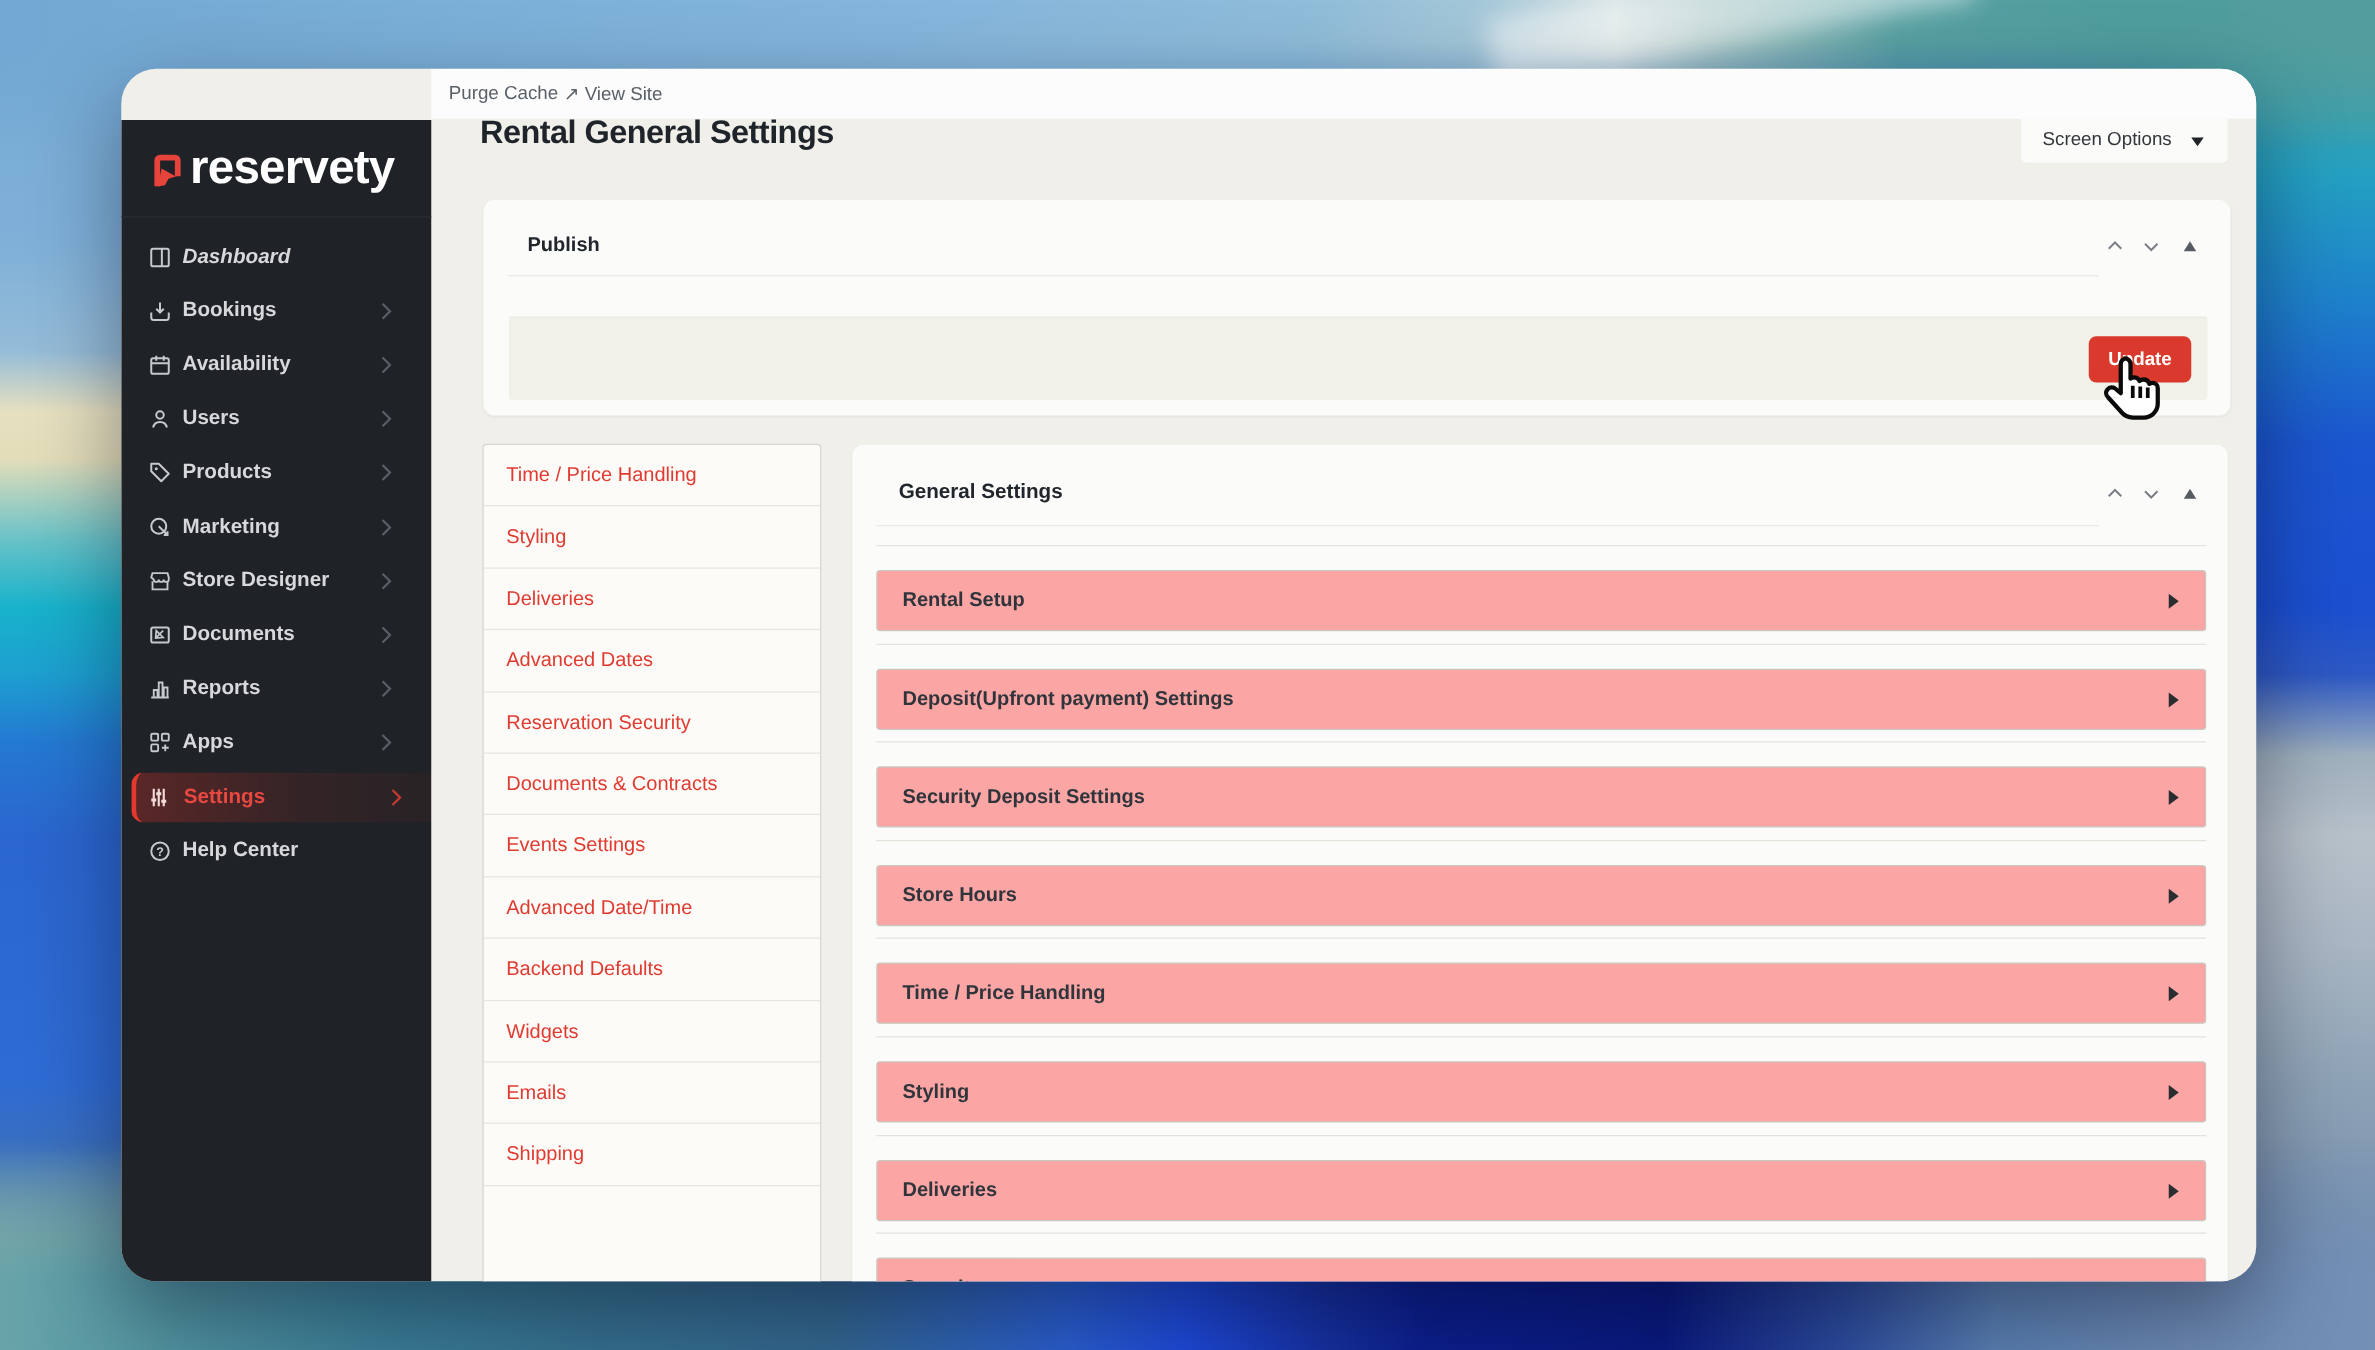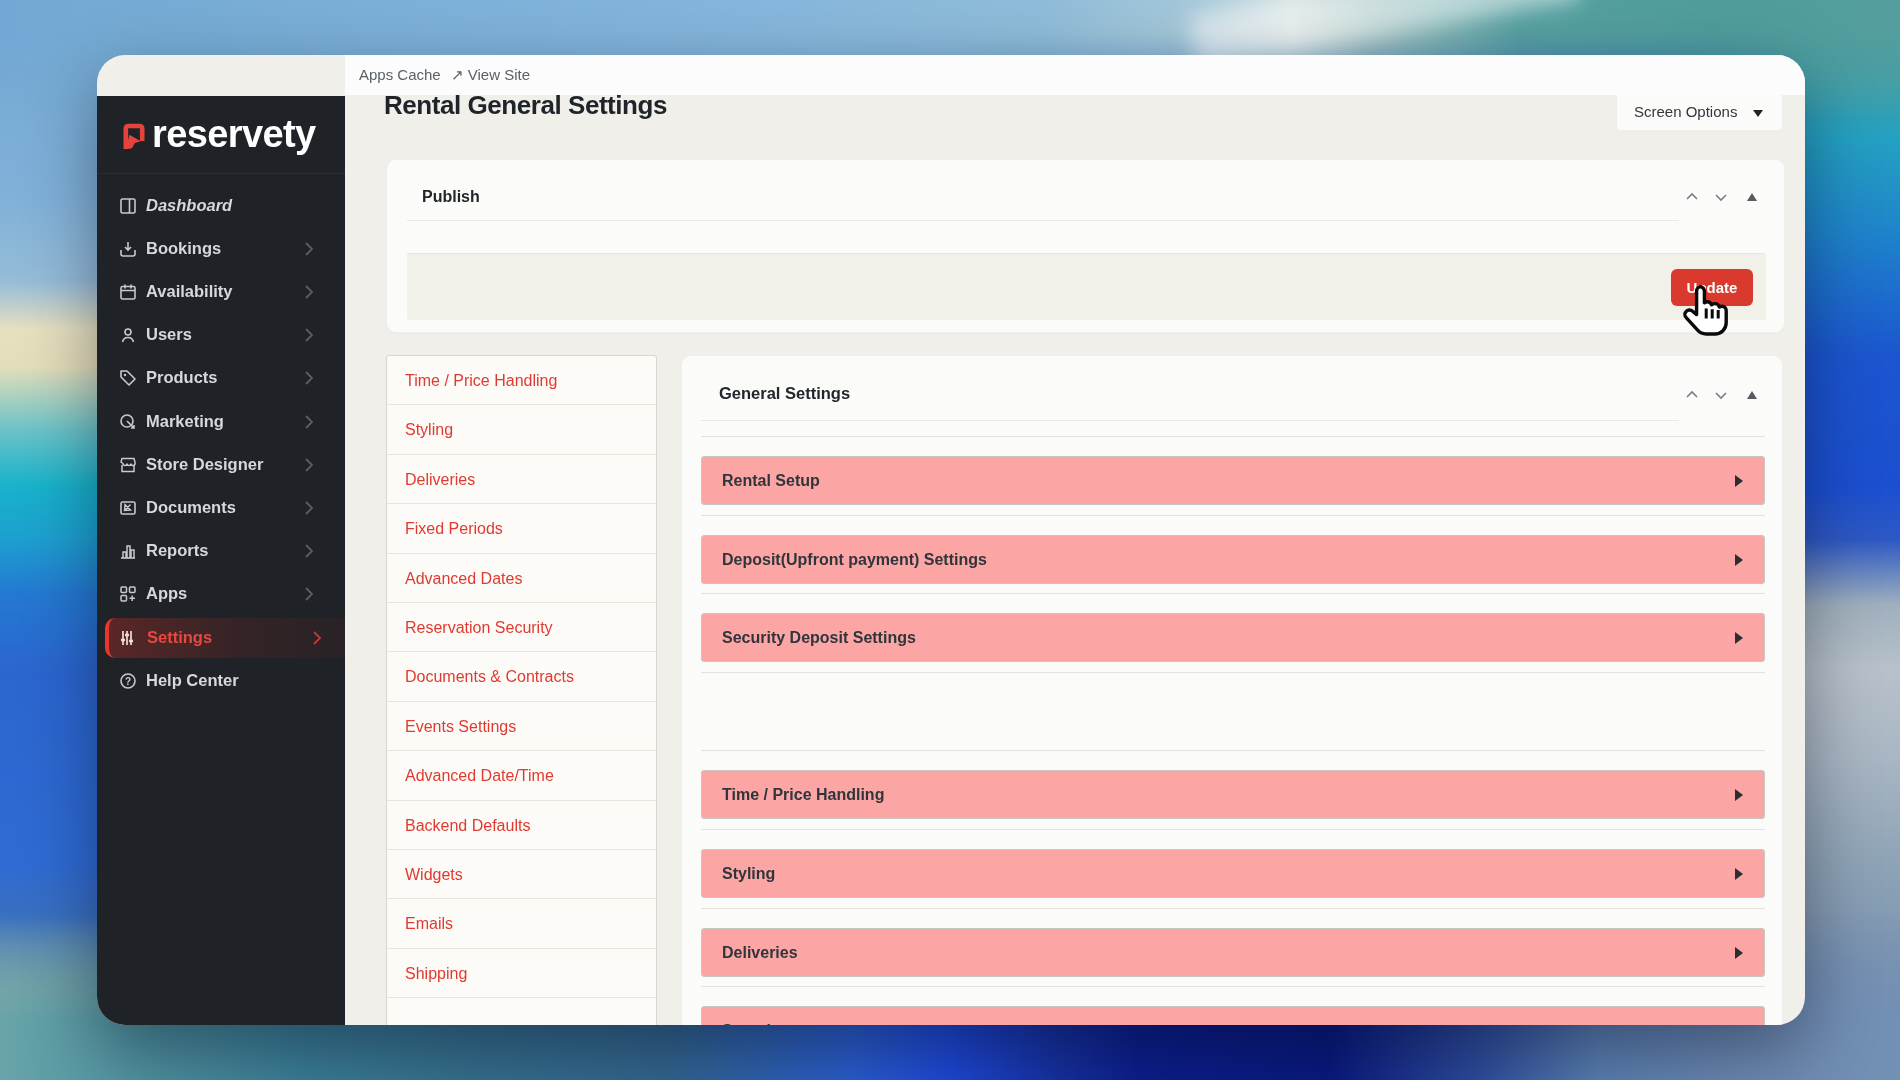--- a/index.html
+++ b/index.html
@@ -75,21 +75,21 @@
 </head>
 <body>
 <div id="bg"></div>
 <div id="bgleft"></div>
 <div id="bgright"></div>
 <div id="bgbottom"></div>
 <div id="bgtop"></div>
 <div id="streak"></div>
 <div id="win">
   <div id="topbar">
-    <div class="lnk" style="left:14px;">Apps Cache</div>
+    <div class="lnk" style="left:14px;">Purge Cache</div>
     <div class="lnk" style="left:106px;">↗ View Site</div>
   </div>
   <div id="heading">Rental General Settings</div>
   <div id="screenopt">Screen Options<span class="tri"></span></div>
 
   <div class="panel" id="publish">
     <div class="ptitle" style="left:35px; top:28px;">Publish</div>
     <div class="handles" style="left:1298px; top:30px;">
       <span class="hup" style="left:0;">
           <svg width="14" height="14" viewBox="0 0 14 14">
@@ -105,21 +105,20 @@
     </div>
     <div class="pdivider" style="left:20px; top:60px; width:1272px;"></div>
     <div id="pubstrip"></div>
     <div id="updatebtn">Update</div>
   </div>
 
   <div id="submenu">
     <div class="it">Time / Price Handling</div>
     <div class="it">Styling</div>
     <div class="it">Deliveries</div>
-    <div class="it">Fixed Periods</div>
     <div class="it">Advanced Dates</div>
     <div class="it">Reservation Security</div>
     <div class="it">Documents &amp; Contracts</div>
     <div class="it">Events Settings</div>
     <div class="it">Advanced Date/Time</div>
     <div class="it">Backend Defaults</div>
     <div class="it">Widgets</div>
     <div class="it">Emails</div>
     <div class="it">Shipping</div>
   </div>
@@ -140,20 +139,21 @@
       <span class="htri"></span>
     </div>
     <div class="pdivider" style="left:19px; top:64px; width:978px;"></div>
     <div class="accline" style="top:80px;"></div>
     <div class="acc" style="top:100px;">Rental Setup<span class="arr"></span></div>
     <div class="accline" style="top:158.6px;"></div>
     <div class="acc" style="top:178.6px;">Deposit(Upfront payment) Settings<span class="arr"></span></div>
     <div class="accline" style="top:237.2px;"></div>
     <div class="acc" style="top:257.2px;">Security Deposit Settings<span class="arr"></span></div>
     <div class="accline" style="top:315.8px;"></div>
+    <div class="acc" style="top:335.8px;">Store Hours<span class="arr"></span></div>
     <div class="accline" style="top:394.4px;"></div>
     <div class="acc" style="top:414.4px;">Time / Price Handling<span class="arr"></span></div>
     <div class="accline" style="top:473px;"></div>
     <div class="acc" style="top:493px;">Styling<span class="arr"></span></div>
     <div class="accline" style="top:551.6px;"></div>
     <div class="acc" style="top:571.6px;">Deliveries<span class="arr"></span></div>
     <div class="accline" style="top:630.2px;"></div>
     <div class="acc" style="top:650.2px;">Security</div>
   </div>
 

